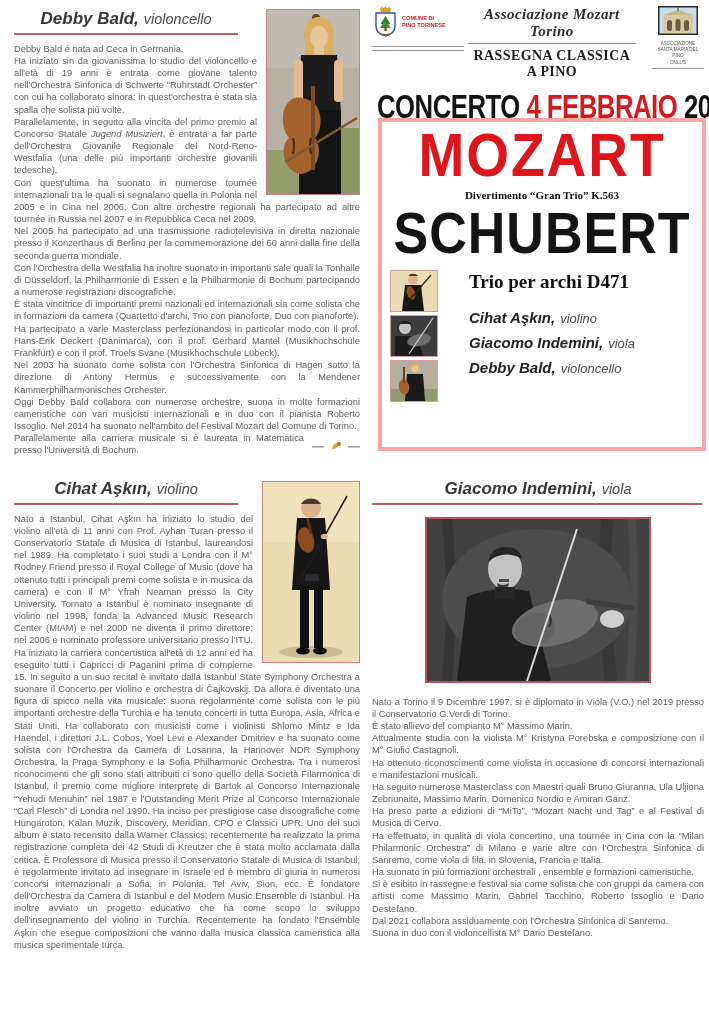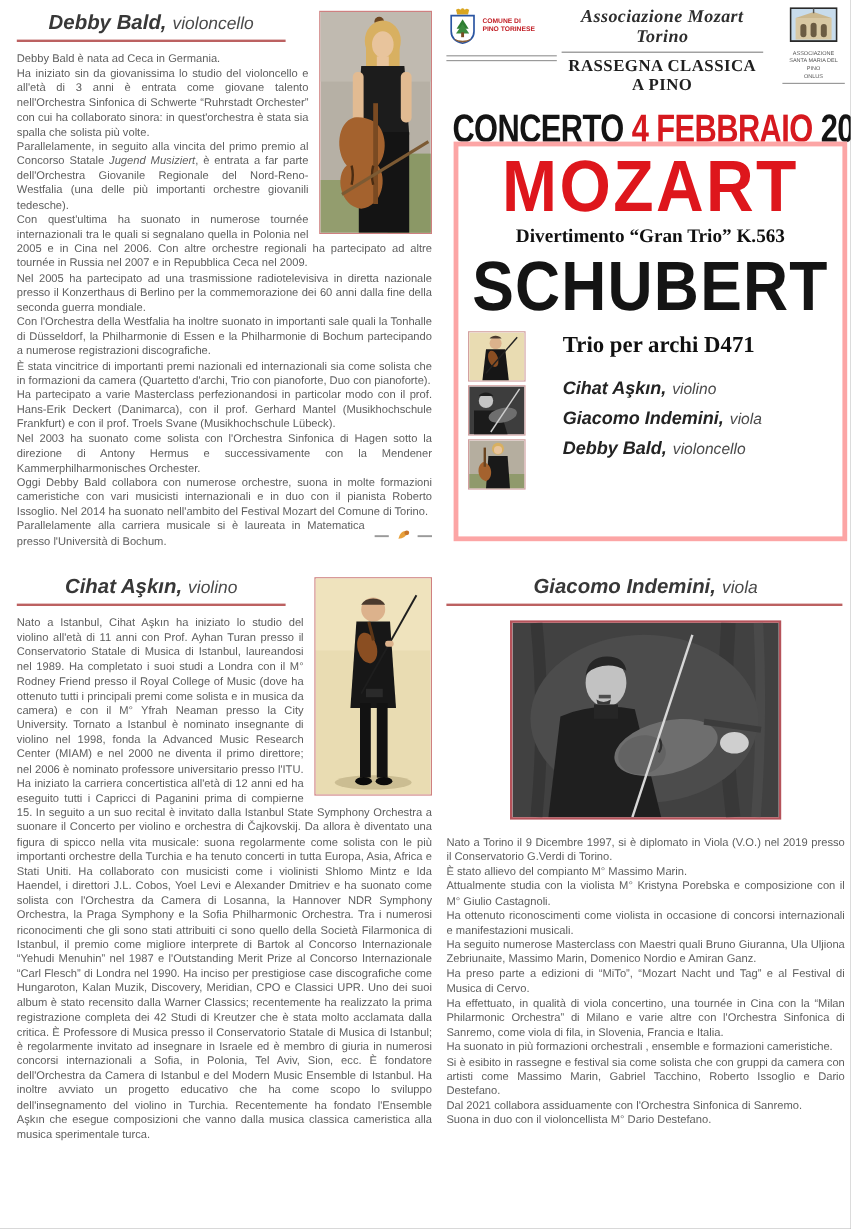--- a/index.html
+++ b/index.html
@@ -49,21 +49,21 @@
   .venue { margin-top:13px; text-align:center; font-weight:bold; font-style:italic;
            font-size:12.5px; color:#303030; }
 
   
   .program-box { position:absolute; left:378px; top:118px; width:328px; height:333px;
                  border:4px solid #fca5a5; box-sizing:border-box; padding:2px 8px; background:#fff; }
   .mozart { text-align:center; color:#de161c; font-weight:bold; font-size:55px;
             letter-spacing:2px; transform:scaleY(1.1); transform-origin:center top;
             line-height:1.05; }
   .work1 { text-align:center; font-family:"Liberation Serif", serif; font-weight:bold;
-           font-size:16px; color:#101010; margin-top:7px; }
+           font-size:11px; color:#101010; margin-top:7px; }
   .schubert { text-align:center; color:#141414; font-weight:bold; font-size:52px;
               letter-spacing:1px; transform:scaleY(1.12); transform-origin:center top;
               line-height:1.05; margin-top:2px; }
   .program-bottom { display:flex; gap:31px; margin-top:13px; }
   .thumbs { display:flex; flex-direction:column; gap:3px; width:48px; }
   .thumb { border:1px solid #d3a0a0; }
   .thumb svg { display:block; }
   .program-right { padding-top:1px; }
   .work2 { font-family:"Liberation Serif", serif; font-weight:bold; font-size:19px;
            color:#101010; margin-bottom:16px; }
@@ -112,21 +112,21 @@
           <rect x="67" y="50" width="9" height="42" rx="4" fill="#e2bb92"></rect>
           <rect x="32" y="100" width="42" height="84" fill="#141414"></rect>
           <path d="M28,88 C14,92 12,116 22,128 C12,136 16,162 34,164 C52,162 56,138 48,128 C58,116 54,94 42,90 C38,88 32,87 28,88 Z" fill="#a4622e"></path>
           <rect x="44" y="76" width="4" height="84" fill="#7a4a22"></rect>
           <path d="M26,128 q2,8 0,16" stroke="#4a2c12" stroke-width="2" fill="none"></path>
           <path d="M44,128 q-2,8 0,16" stroke="#4a2c12" stroke-width="2" fill="none"></path>
           <line x1="18" y1="152" x2="90" y2="108" stroke="#7c5a33" stroke-width="2.5"></line>
         </svg>
       </span>
       <p>Debby Bald è nata ad Ceca in Germania.</p>
-      <p>Ha iniziato sin da giovanissima lo studio del violoncello e all'età di 3 anni è entrata come giovane talento nell'Orchestra Sinfonica di Schwerte “Ruhrstadt Orchester” con cui ha collaborato sinora: in quest'orchestra è stata sia spalla che solista più volte.</p>
+      <p>Ha iniziato sin da giovanissima lo studio del violoncello e all'età di 19 anni è entrata come giovane talento nell'Orchestra Sinfonica di Schwerte “Ruhrstadt Orchester” con cui ha collaborato sinora: in quest'orchestra è stata sia spalla che solista più volte.</p>
       <p><span>Parallelamente, in seguito alla vincita del primo premio al Concorso Statale </span><i>Jugend Musiziert</i><span>, è entrata a far parte dell'Orchestra Giovanile Regionale del Nord-Reno-Westfalia (una delle più importanti orchestre giovanili tedesche).</span></p>
       <p>Con quest'ultima ha suonato in numerose tournée internazionali tra le quali si segnalano quella in Polonia nel 2005 e in Cina nel 2006. Con altre orchestre regionali ha partecipato ad altre tournée in Russia nel 2007 e in Repubblica Ceca nel 2009.</p>
       <p>Nel 2005 ha partecipato ad una trasmissione radiotelevisiva in diretta nazionale presso il Konzerthaus di Berlino per la commemorazione dei 60 anni dalla fine della seconda guerra mondiale.</p>
       <p>Con l'Orchestra della Westfalia ha inoltre suonato in importanti sale quali la Tonhalle di Düsseldorf, la Philharmonie di Essen e la Philharmonie di Bochum partecipando a numerose registrazioni discografiche.</p>
       <p>È stata vincitrice di importanti premi nazionali ed internazionali sia come solista che in formazioni da camera (Quartetto d'archi, Trio con pianoforte, Duo con pianoforte).</p>
       <p>Ha partecipato a varie Masterclass perfezionandosi in particolar modo con il prof. Hans-Erik Deckert (Danimarca), con il prof. Gerhard Mantel (Musikhochschule Frankfurt) e con il prof. Troels Svane (Musikhochschule Lübeck).</p>
       <p>Nel 2003 ha suonato come solista con l'Orchestra Sinfonica di Hagen sotto la direzione di Antony Hermus e successivamente con la Mendener Kammerphilharmonisches Orchester.</p>
       <p>Oggi Debby Bald collabora con numerose orchestre, suona in molte formazioni cameristiche con vari musicisti internazionali e in duo con il pianista Roberto Issoglio. Nel 2014 ha suonato nell'ambito del Festival Mozart del Comune di Torino.</p>
       <p>
         <span class="mini-logo">

